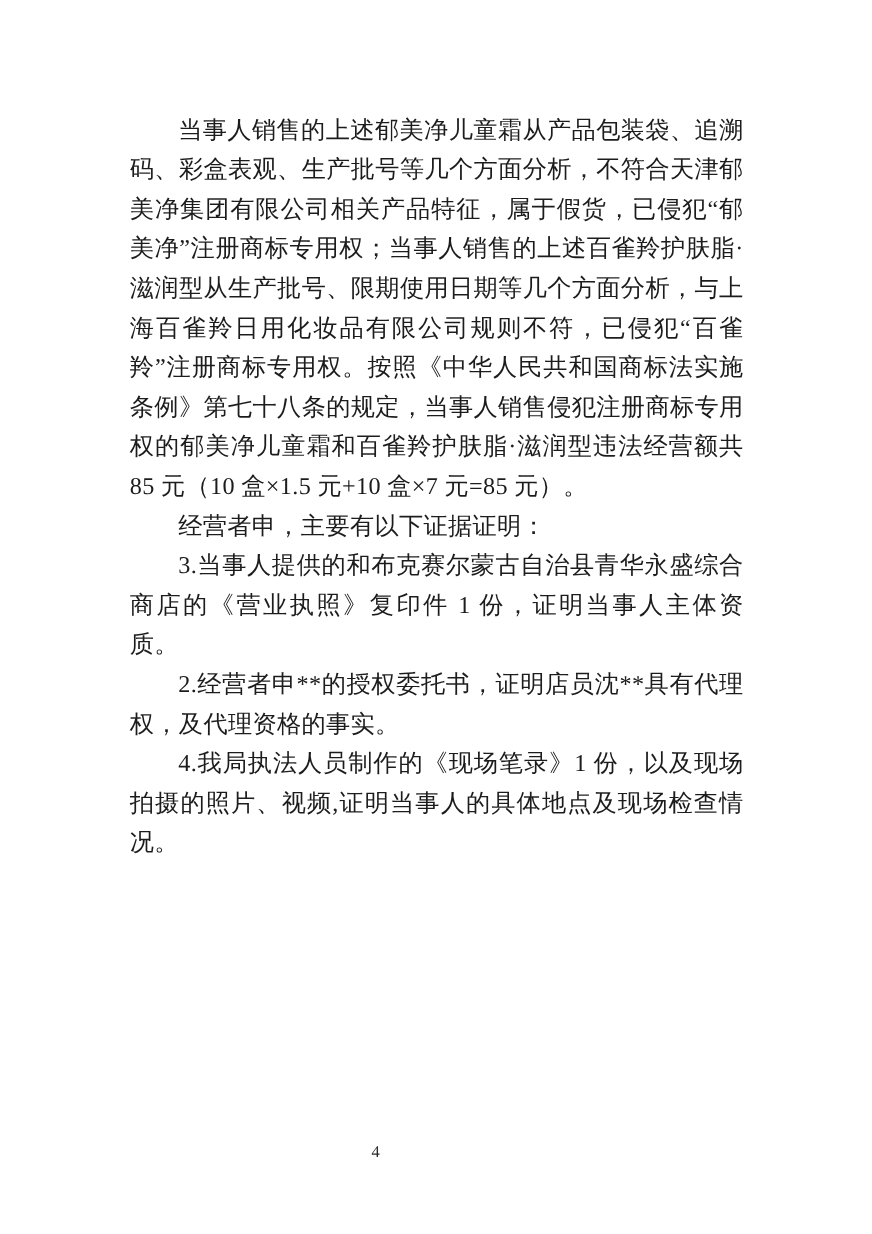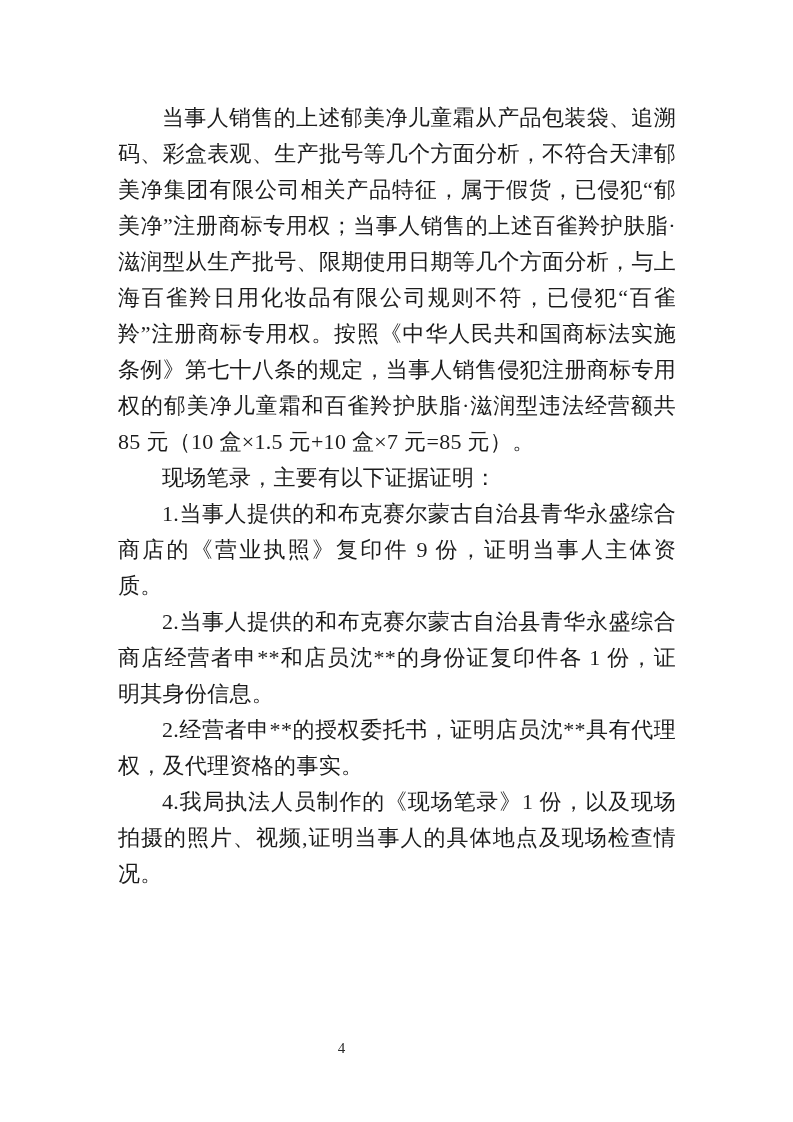--- a/index.html
+++ b/index.html
@@ -42,20 +42,19 @@
     color: #2a2a2a;
     letter-spacing: 0;
   }
 </style>
 </head>
 <body>
 
 <div class="page">
   <div class="text-block">
     <p>当事人销售的上述郁美净儿童霜从产品包装袋、追溯码、彩盒表观、生产批号等几个方面分析，不符合天津郁美净集团有限公司相关产品特征，属于假货，已侵犯“郁美净”注册商标专用权；当事人销售的上述百雀羚护肤脂·滋润型从生产批号、限期使用日期等几个方面分析，与上海百雀羚日用化妆品有限公司规则不符，已侵犯“百雀羚”注册商标专用权。按照《中华人民共和国商标法实施条例》第七十八条的规定，当事人销售侵犯注册商标专用权的郁美净儿童霜和百雀羚护肤脂·滋润型违法经营额共 85 元（10 盒×1.5 元+10 盒×7 元=85 元）。</p>
-    <p>现场笔录，主要有以下证据证明：</p>
-    <p>1.当事人提供的和布克赛尔蒙古自治县青华永盛综合商店的《营业执照》复印件 9 份，证明当事人主体资质。</p>
-    <p>2.当事人提供的和布克赛尔蒙古自治县青华永盛综合商店经营者申**和店员沈**的身份证复印件各 1 份，证明其身份信息。</p>
+    <p>经营者申，主要有以下证据证明：</p>
+    <p>3.当事人提供的和布克赛尔蒙古自治县青华永盛综合商店的《营业执照》复印件 1 份，证明当事人主体资质。</p>
     <p>2.经营者申**的授权委托书，证明店员沈**具有代理权，及代理资格的事实。</p>
     <p>4.我局执法人员制作的《现场笔录》1 份，以及现场拍摄的照片、视频,证明当事人的具体地点及现场检查情况。</p>
   </div>
   <div class="page-number">4</div>
 </div>
 
 </body></html>

